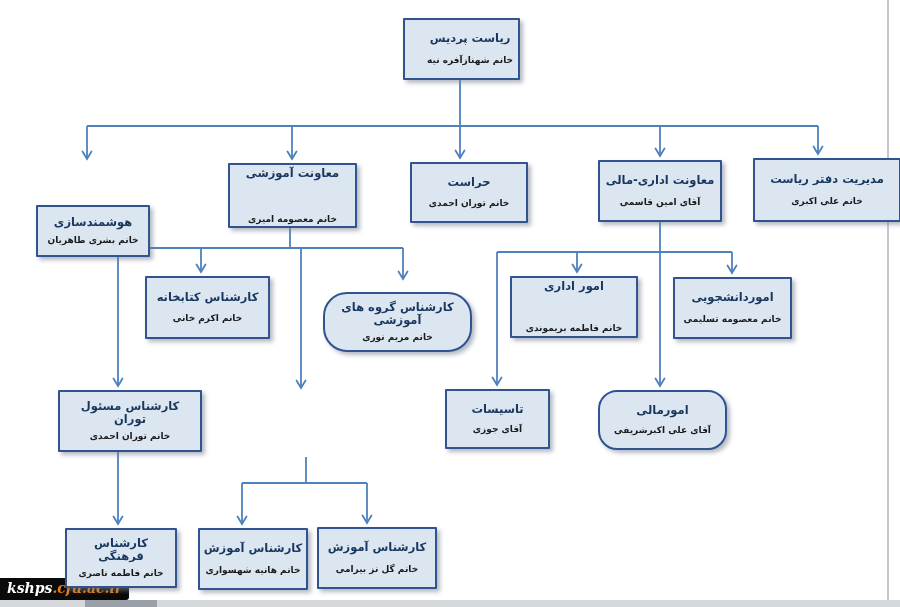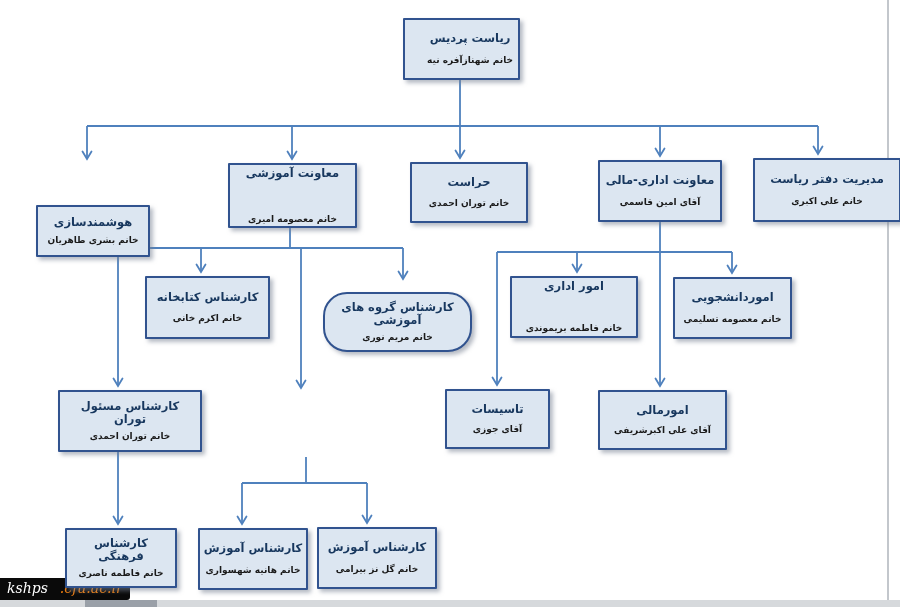--- a/index.html
+++ b/index.html
@@ -18,25 +18,25 @@
     border:2px solid var(--box_border);border-radius:1px;
     box-shadow:3px 3px 4px rgba(120,130,145,0.55);
     display:flex;flex-direction:column;justify-content:space-evenly;align-items:center;
     direction:rtl;text-align:center;padding:2px 3px;
   }
   .node .title{color:var(--title_color);font-weight:bold;font-size:11.5px;line-height:1.15;}
   .node .name{color:var(--name_color);font-weight:bold;font-size:9px;line-height:1.1;}
   .watermark{
     position:absolute;left:0;top:578px;height:22px;min-width:106px;background:var(--watermark_bg);
     border-radius:0 3px 3px 0;display:flex;align-items:center;padding:0 7px 2px 7px;box-sizing:border-box;
-    font-family:"DejaVu Serif","Liberation Serif",serif;font-style:italic;font-weight:normal;font-size:14px;
+    font-family:"DejaVu Serif","Liberation Serif",serif;font-style:italic;font-weight:bold;font-size:14px;
     letter-spacing:0px;
   }
   .watermark .wm-prefix{color:var(--watermark_prefix_color);}
-  .watermark .wm-suffix{color:var(--watermark_suffix_color);margin-left:12px;}
+  .watermark .wm-suffix{color:var(--watermark_suffix_color);}
   .edge-right{position:absolute;top:0;left:887px;width:2px;height:600px;background:var(--page_edge);}
   .edge-bottom{position:absolute;top:600px;left:0;width:900px;height:7px;background:#d6d9dc;}
   .edge-tab{position:absolute;top:600px;left:85px;width:72px;height:7px;background:#9aa0a8;}
 </style>
 </head>
 <body>
 
 <div id="stage">
   <svg id="connector-svg" viewBox="0 0 900 607">
       <polyline points="460,77 460,126" fill="none" stroke="#4f81bd" stroke-width="1.8"></polyline>
@@ -129,21 +129,21 @@
     <div class="name">خانم معصومه تسلیمی</div>
   </div>
     <div class="node" style="left: 58px; top: 390px; width: 144px; height: 62px;">
     <div class="title">کارشناس مسئول توران</div>
     <div class="name">خانم توران احمدی</div>
   </div>
     <div class="node" style="left: 445px; top: 389px; width: 105px; height: 60px;">
     <div class="title">تاسیسات</div>
     <div class="name">آقای جوزی</div>
   </div>
-    <div class="node" style="left: 598px; top: 390px; width: 129px; height: 60px;">
+    <div class="node" style="left: 598px; top: 390px; width: 129px; height: 60px; border-radius: 19px;">
     <div class="title">امورمالی</div>
     <div class="name">آقای علی اکبرشریفی</div>
   </div>
     <div class="node" style="left: 65px; top: 528px; width: 112px; height: 60px;">
     <div class="title">کارشناس فرهنگی</div>
     <div class="name">خانم فاطمه ناصری</div>
   </div>
     <div class="node" style="left: 198px; top: 528px; width: 110px; height: 62px;">
     <div class="title">کارشناس آموزش</div>
     <div class="name">خانم هانیه شهسواری</div>

